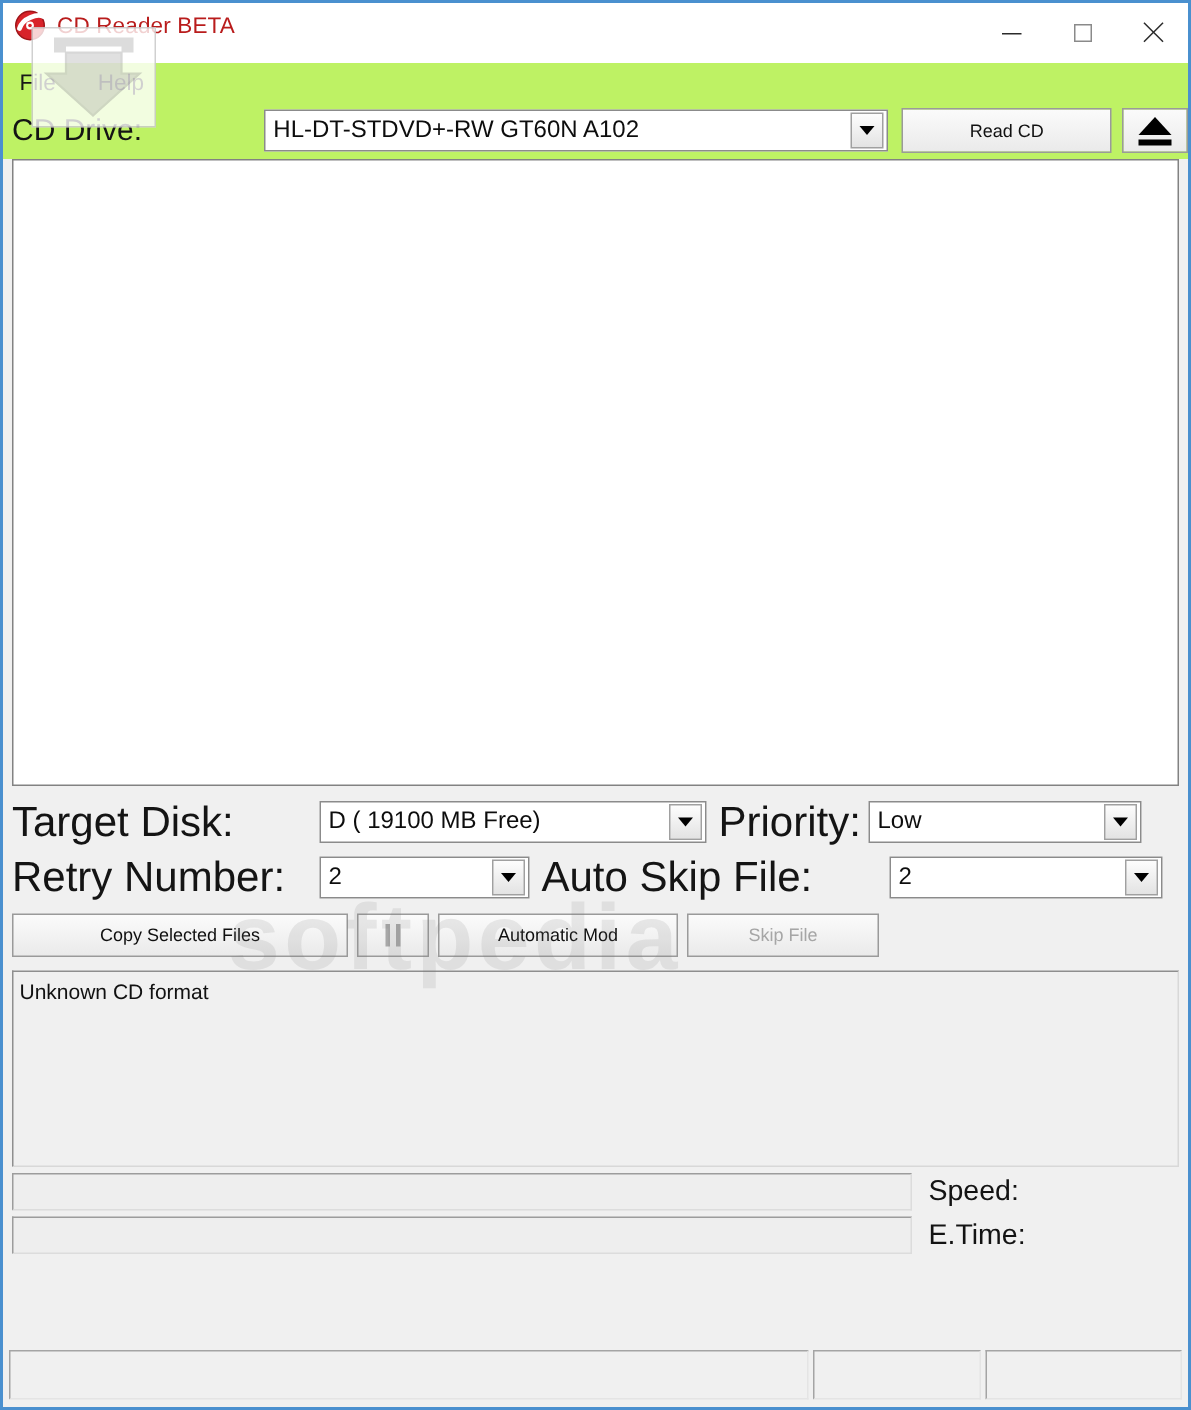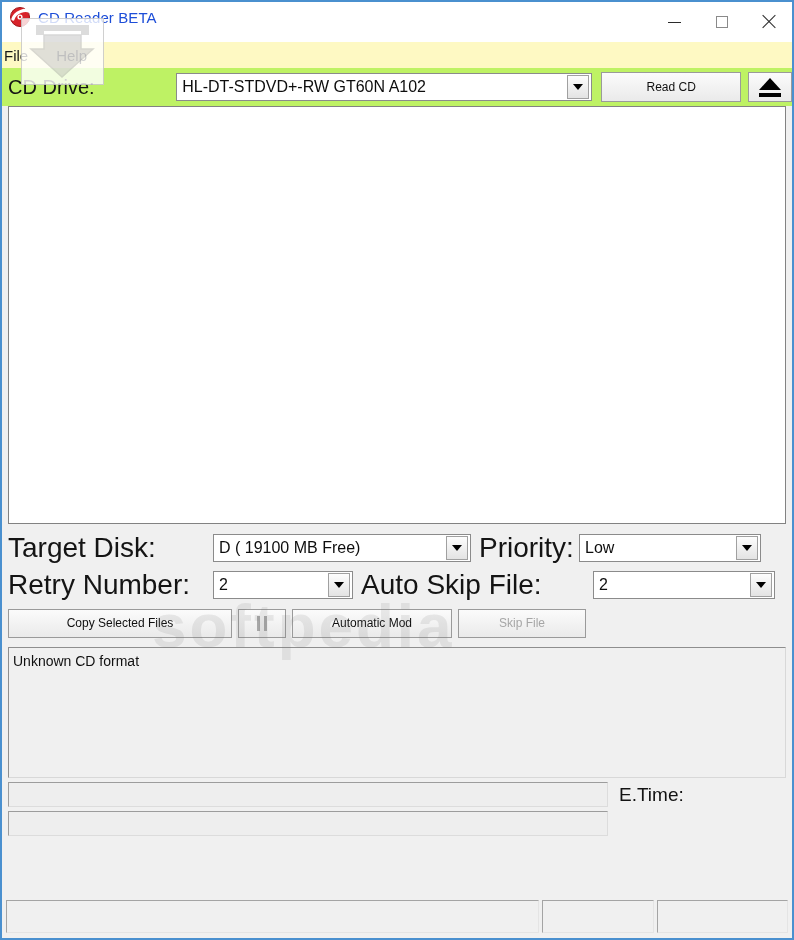--- a/index.html
+++ b/index.html
@@ -37,21 +37,21 @@
     gap: 7px;
   }
   .app-icon {
     width: 22px;
     height: 22px;
     position: relative;
     flex: 0 0 auto;
   }
   .title-text {
     font-size: 15px;
-    color: #1d4ed8;
+    color: #b91c1c;
     font-family: "Liberation Sans", sans-serif;
     letter-spacing: 0.1px;
     white-space: nowrap;
     padding-top: 1px;
   }
   .win-buttons {
     position: absolute;
     top: 0;
     right: 0;
     display: flex;
@@ -91,23 +91,24 @@
     width: 18px;
     height: 0;
     border-top: 1.6px solid #2b2b2b;
   }
   .glyph-close::before { transform: rotate(45deg); }
   .glyph-close::after  { transform: rotate(-45deg); }
 
   
   .menubar {
     height: 26px;
-    background: #fef9c3;
-    display: flex;
-    align-items: center;
+    background: #bef264;
+    display: flex;
+    align-items: center;
+    padding-left: 9px;
     gap: 24px;
   }
   .menu-item {
     font-size: 15px;
     color: #171717;
     font-family: "Liberation Sans", sans-serif;
     padding: 1px 2px;
     cursor: default;
     white-space: nowrap;
   }
@@ -503,20 +504,24 @@
     <div class="log-line">Unknown CD format</div>
   </div>
 
   <div class="progress-area">
     <div class="bars-col">
       <div class="pbar"></div>
       <div class="pbar"></div>
     </div>
     <div class="stats-col">
       <div class="stat-row">
+        <span class="stat-label">Speed:</span>
+        <span class="stat-value"></span>
+      </div>
+      <div class="stat-row">
         <span class="stat-label">E.Time:</span>
         <span class="stat-value"></span>
       </div>
     </div>
   </div>
 
   <div class="statusbar">
     <div class="status-panel sp-1"></div>
     <div class="status-panel sp-2"></div>
     <div class="status-panel sp-3"></div>

